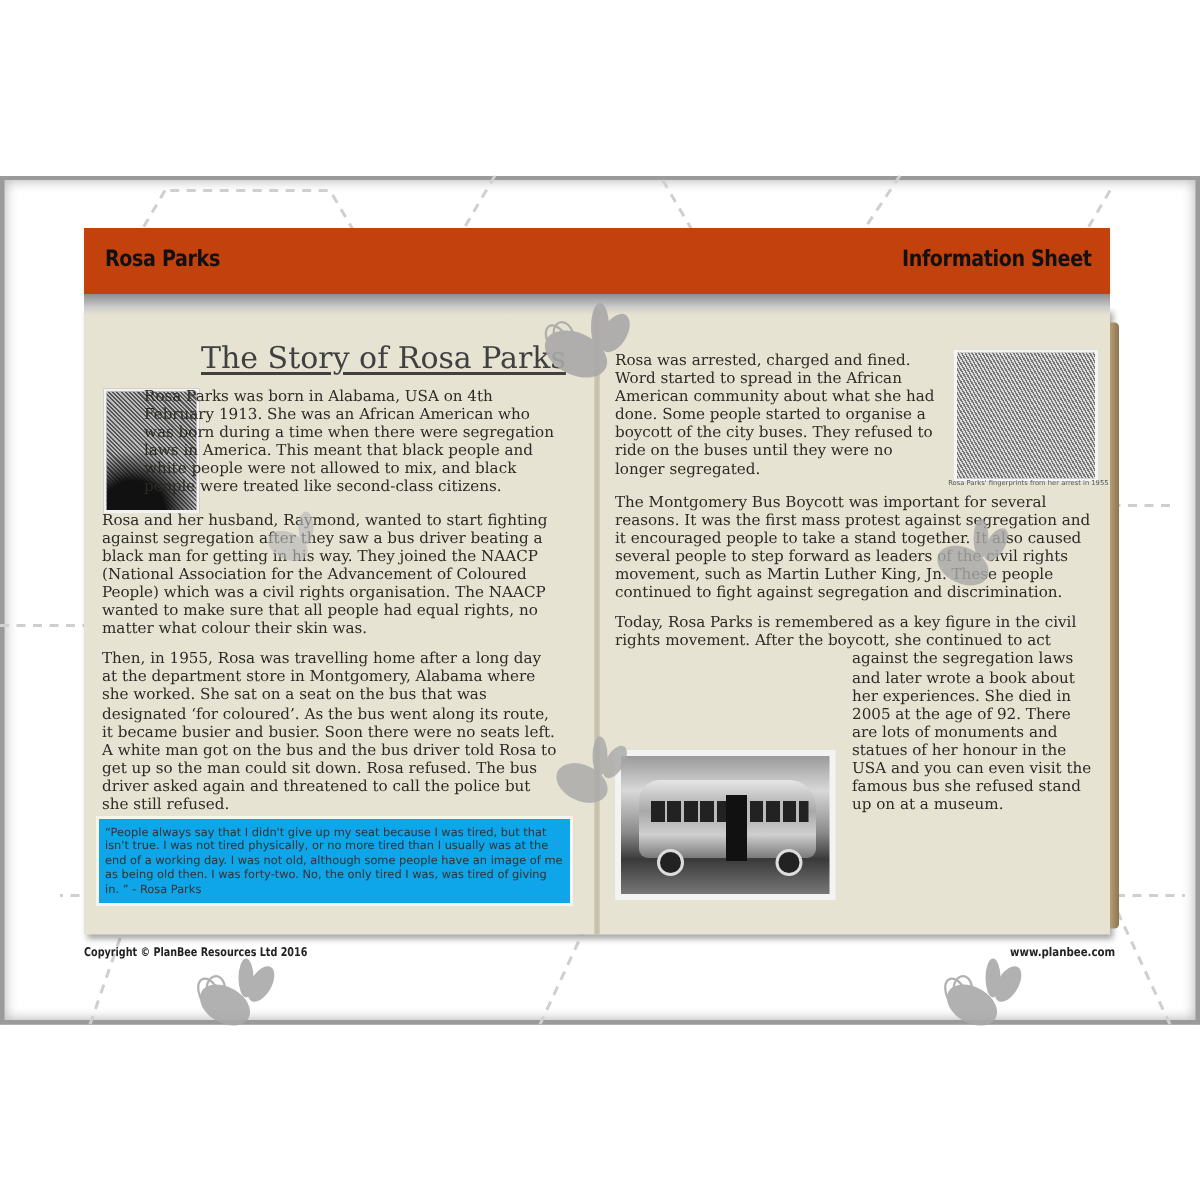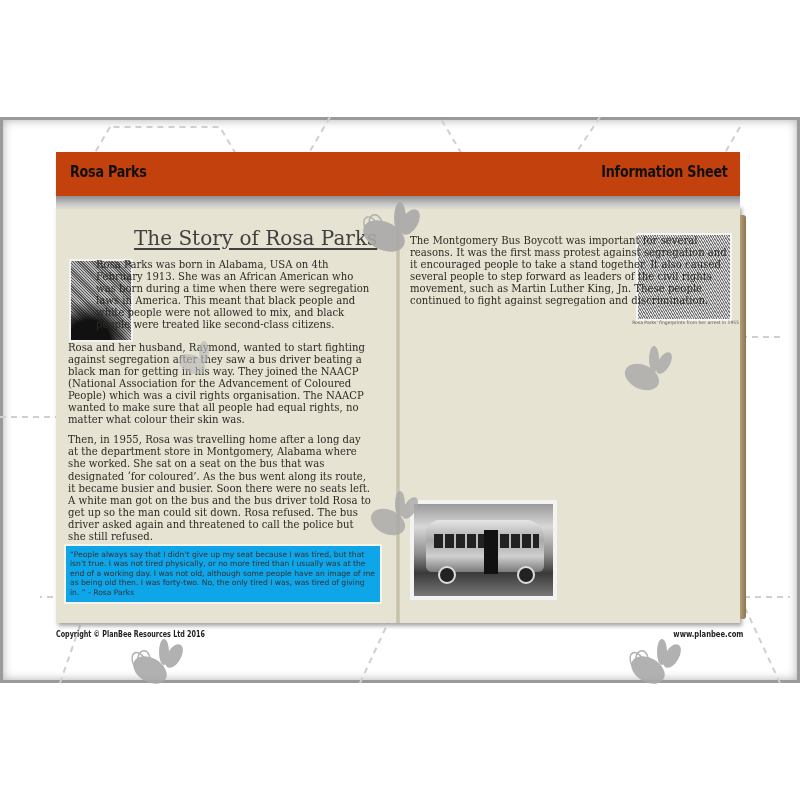--- a/index.html
+++ b/index.html
@@ -83,21 +83,24 @@
   <p>Rosa and her husband, Raymond, wanted to start fighting against segregation after they saw a bus driver beating a black man for getting in his way. They joined the NAACP (National Association for the Advancement of Coloured People) which was a civil rights organisation. The NAACP wanted to make sure that all people had equal rights, no matter what colour their skin was.</p>
   <p>Then, in 1955, Rosa was travelling home after a long day at the department store in Montgomery, Alabama where she worked. She sat on a seat on the bus that was designated ‘for coloured’. As the bus went along its route, it became busier and busier. Soon there were no seats left. A white man got on the bus and the bus driver told Rosa to get up so the man could sit down. Rosa refused. The bus driver asked again and threatened to call the police but she still refused.</p>
 </div>
 
 <div class="quote-box">“People always say that I didn't give up my seat because I was tired, but that isn't true. I was not tired physically, or no more tired than I usually was at the end of a working day. I was not old, although some people have an image of me as being old then. I was forty-two. No, the only tired I was, was tired of giving in. ” - Rosa Parks</div>
 
 <div class="photo2"></div>
 <div class="photo2-caption">Rosa Parks' fingerprints from her arrest in 1955</div>
 
 <div class="page right-page" style="top:235px;">
+  <p style="width:218px; margin-bottom:10px;">Rosa was arrested, charged and fined. Word started to spread in the African American community about what she had done. Some people started to organise a boycott of the city buses. They refused to ride on the buses until they were no longer segregated.</p>
   <p>The Montgomery Bus Boycott was important for several reasons. It was the first mass protest against segregation and it encouraged people to take a stand together. It also caused several people to step forward as leaders of the civil rights movement, such as Martin Luther King, Jn. These people continued to fight against segregation and discrimination.</p>
+  <p style="margin-bottom:0;">Today, Rosa Parks is remembered as a key figure in the civil rights movement. After the boycott, she continued to act</p>
+  <p style="margin-left:158px;">against the segregation laws and later wrote a book about her experiences. She died in 2005 at the age of 92. There are lots of monuments and statues of her honour in the USA and you can even visit the famous bus she refused stand up on at a museum.</p>
 </div>
 
 <div class="photo3">
   <div class="bus">
     <div class="bus-body"></div>
     <div class="bus-windows"></div>
     <div class="bus-door"></div>
     <div class="bus-wheel1"></div>
     <div class="bus-wheel2"></div>
   </div>

